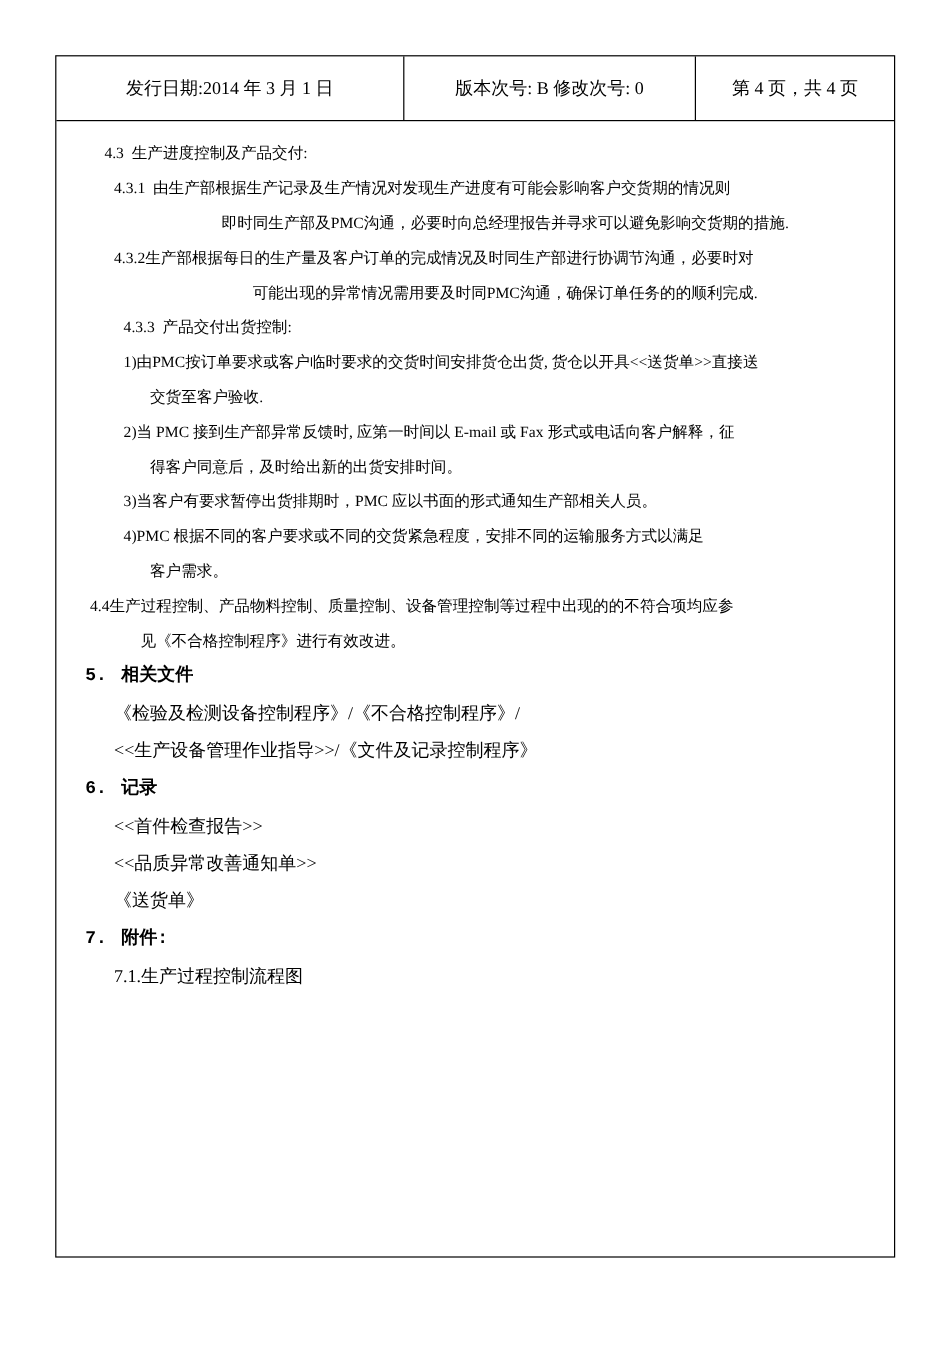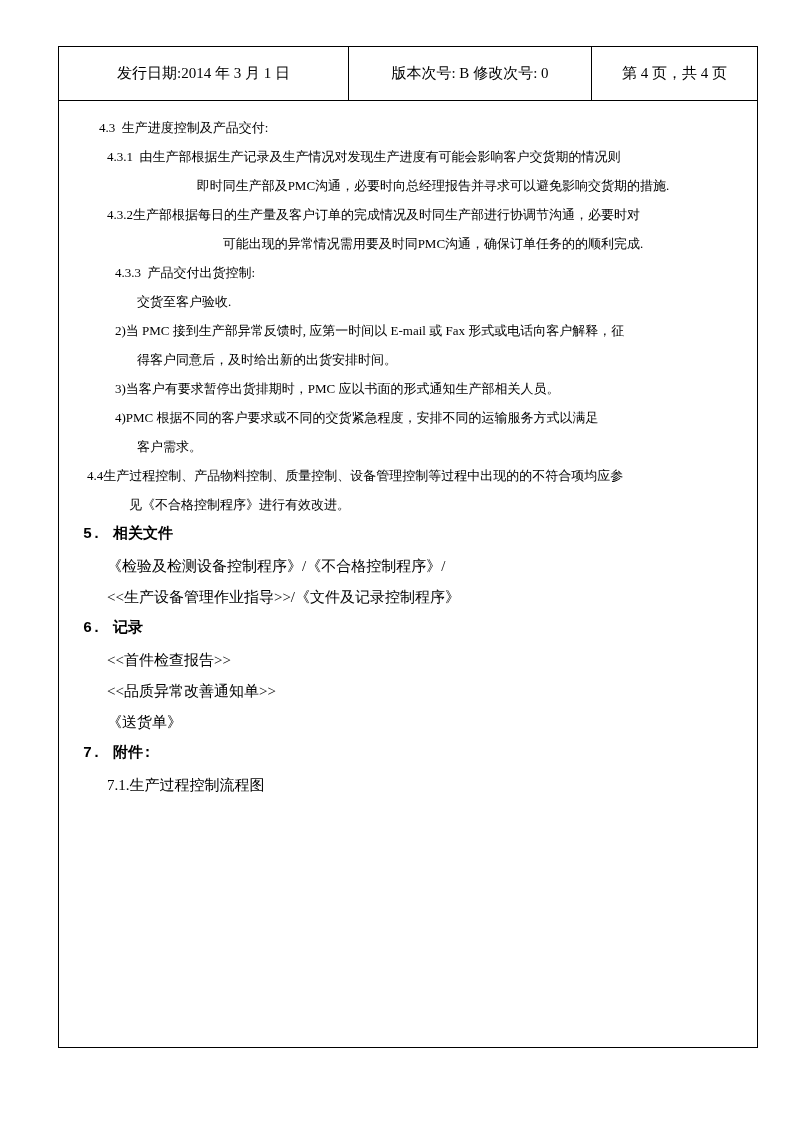--- a/index.html
+++ b/index.html
@@ -9,21 +9,21 @@
   }
   body {
     width: 793px;
     height: 1122px;
     font-family: "Liberation Serif", "DejaVu Serif", serif;
     color: #000000;
     position: relative;
   }
   .page {
     position: absolute;
-    left: 58px;
+    left: 46px;
     top: 46px;
     width: 700px;
     height: 1002px;
     border: 1px solid #000000;
     box-sizing: border-box;
   }
   
   .header-table {
     display: flex;
     width: 100%;
@@ -97,20 +97,21 @@
     <div class="line ind1">4.3  生产进度控制及产品交付:</div>
 
     <div class="line ind2">4.3.1  由生产部根据生产记录及生产情况对发现生产进度有可能会影响客户交货期的情况则</div>
     <div class="line ind2b">即时同生产部及PMC沟通，必要时向总经理报告并寻求可以避免影响交货期的措施.</div>
 
     <div class="line ind2">4.3.2生产部根据每日的生产量及客户订单的完成情况及时同生产部进行协调节沟通，必要时对</div>
     <div class="line ind2b">可能出现的异常情况需用要及时同PMC沟通，确保订单任务的的顺利完成.</div>
 
     <div class="line ind3">4.3.3  产品交付出货控制:</div>
 
+    <div class="line ind3">1)由PMC按订单要求或客户临时要求的交货时间安排货仓出货, 货仓以开具&lt;&lt;送货单&gt;&gt;直接送</div>
     <div class="line ind3b">交货至客户验收.</div>
 
     <div class="line ind3">2)当 PMC 接到生产部异常反馈时, 应第一时间以 E-mail 或 Fax 形式或电话向客户解释，征</div>
     <div class="line ind3b">得客户同意后，及时给出新的出货安排时间。</div>
 
     <div class="line ind3">3)当客户有要求暂停出货排期时，PMC 应以书面的形式通知生产部相关人员。</div>
 
     <div class="line ind3">4)PMC 根据不同的客户要求或不同的交货紧急程度，安排不同的运输服务方式以满足</div>
     <div class="line ind3b">客户需求。</div>
 

